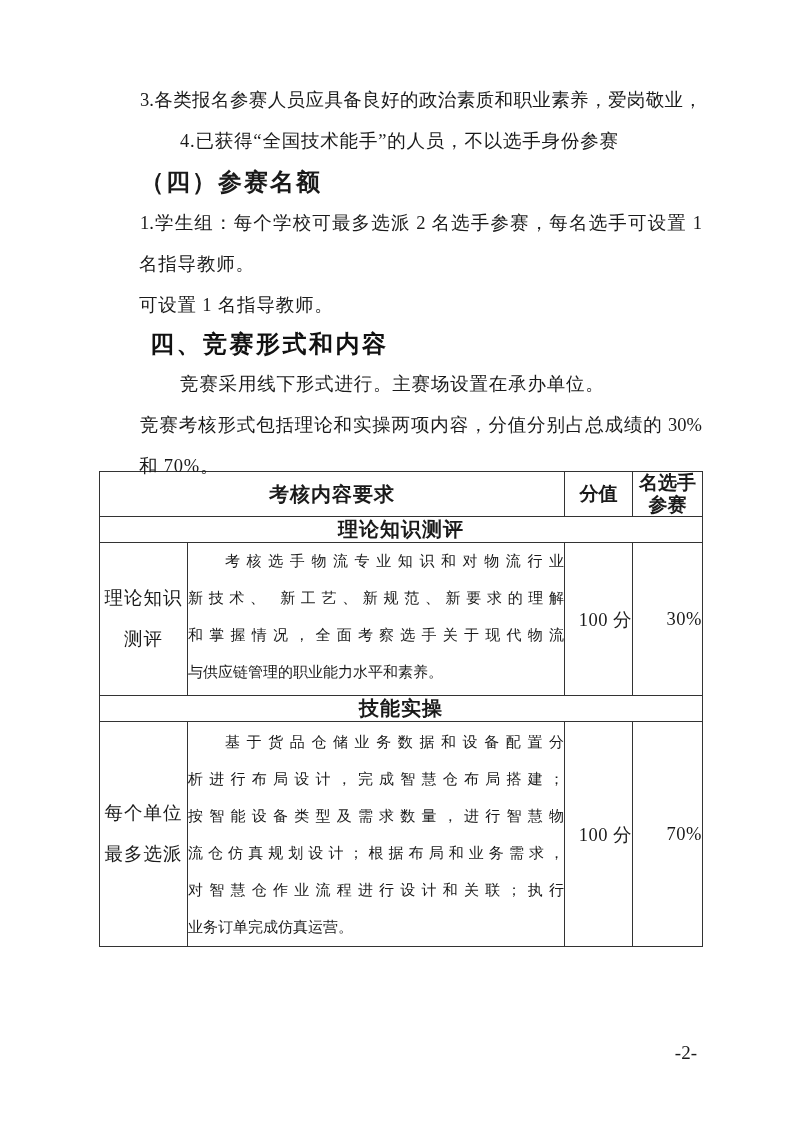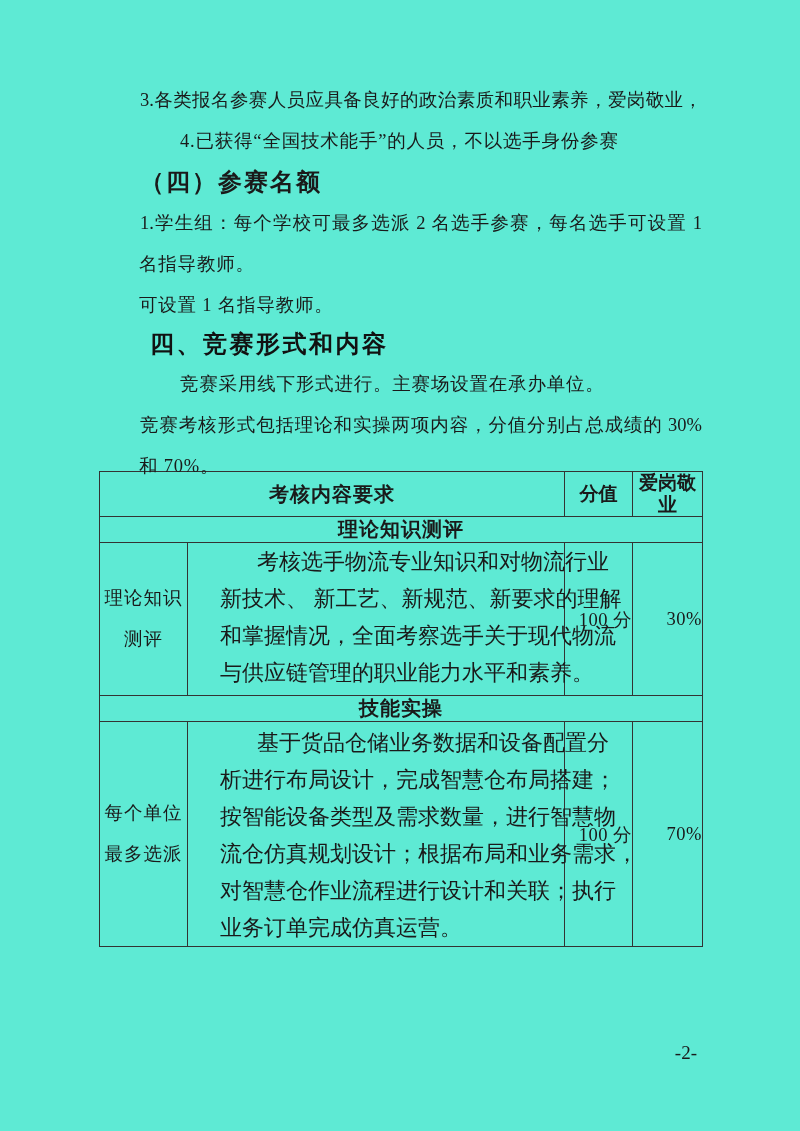--- a/index.html
+++ b/index.html
@@ -1,20 +1,20 @@
 <!DOCTYPE html>
 <html><head>
 <meta charset="utf-8">
 <style>
   html,body { margin:0; padding:0; background:#e8e8e8; }
   .page {
     position:relative;
     width:800px; height:1131px;
     margin:0 auto;
-    background:#5eead4;
+    background:#ffffff;
     font-family:"Liberation Serif","DejaVu Serif",serif;
     color:#1a1a1a;
     overflow:hidden;
   }
   .content { position:absolute; left:99px; top:80px; width:603px; }
 
   
   .ln { height:41px; line-height:41px; font-size:18.5px; white-space:nowrap; overflow:visible; }
   .ln.full { text-align:justify; text-align-last:justify; }
   .ln.short { letter-spacing:0.8px;margin-left:40px; }
@@ -37,21 +37,21 @@
              vertical-align:middle; }
   .th-sm   { font-size:19px; font-weight:bold; text-align:center; vertical-align:middle;
              line-height:22px; }
   .th-weight { padding:0 14px; }
   .sec-row td { height:25px; font-size:20px; font-weight:bold; text-align:center;
                 line-height:25px; letter-spacing:1px; vertical-align:middle; }
   .label-cell { text-align:center; vertical-align:middle; font-size:18.5px;
                 line-height:41px; letter-spacing:1px; }
   .content-cell { vertical-align:top; padding:5px 10px 0 10px; }
   .content-cell.practice { padding-top:2px; }
-  .tl { height:37px; line-height:37px; font-size:22px; white-space:nowrap;margin-left:32px; }
+  .tl { height:37px; line-height:37px; font-size:15px; white-space:nowrap; }
   .tl.full { text-align:justify; text-align-last:justify; }
   .tl.ind { text-indent:37px; }
   .num-cell { text-align:right; vertical-align:middle; font-size:18.5px;
               white-space:nowrap; letter-spacing:0.5px; }
 
   .page-num { position:absolute; top:1042px; left:0; width:697px;
               text-align:right; font-size:19px; }
 </style>
 </head>
 <body>
@@ -78,21 +78,21 @@
       <colgroup>
         <col style="width:88px">
           <col style="width:377px">
         <col style="width:68px">
           <col style="width:70px">
       </colgroup>
       <tbody>
           <tr>
         <th class="th-main" colspan="2">考核内容要求</th>
         <th class="th-sm">分值</th>
-        <th class="th-sm th-weight">爱岗敬业</th>
+        <th class="th-sm th-weight">名选手参赛</th>
       </tr>
 
       <tr class="sec-row">
         <td colspan="4">理论知识测评</td>
       </tr>
       <tr>
         <td class="label-cell" style="height:152px">理论知识测评</td>
         <td class="content-cell">
           <div class="tl ind full">考核选手物流专业知识和对物流行业</div>
           <div class="tl full">新技术、 新工艺、新规范、新要求的理解</div>

